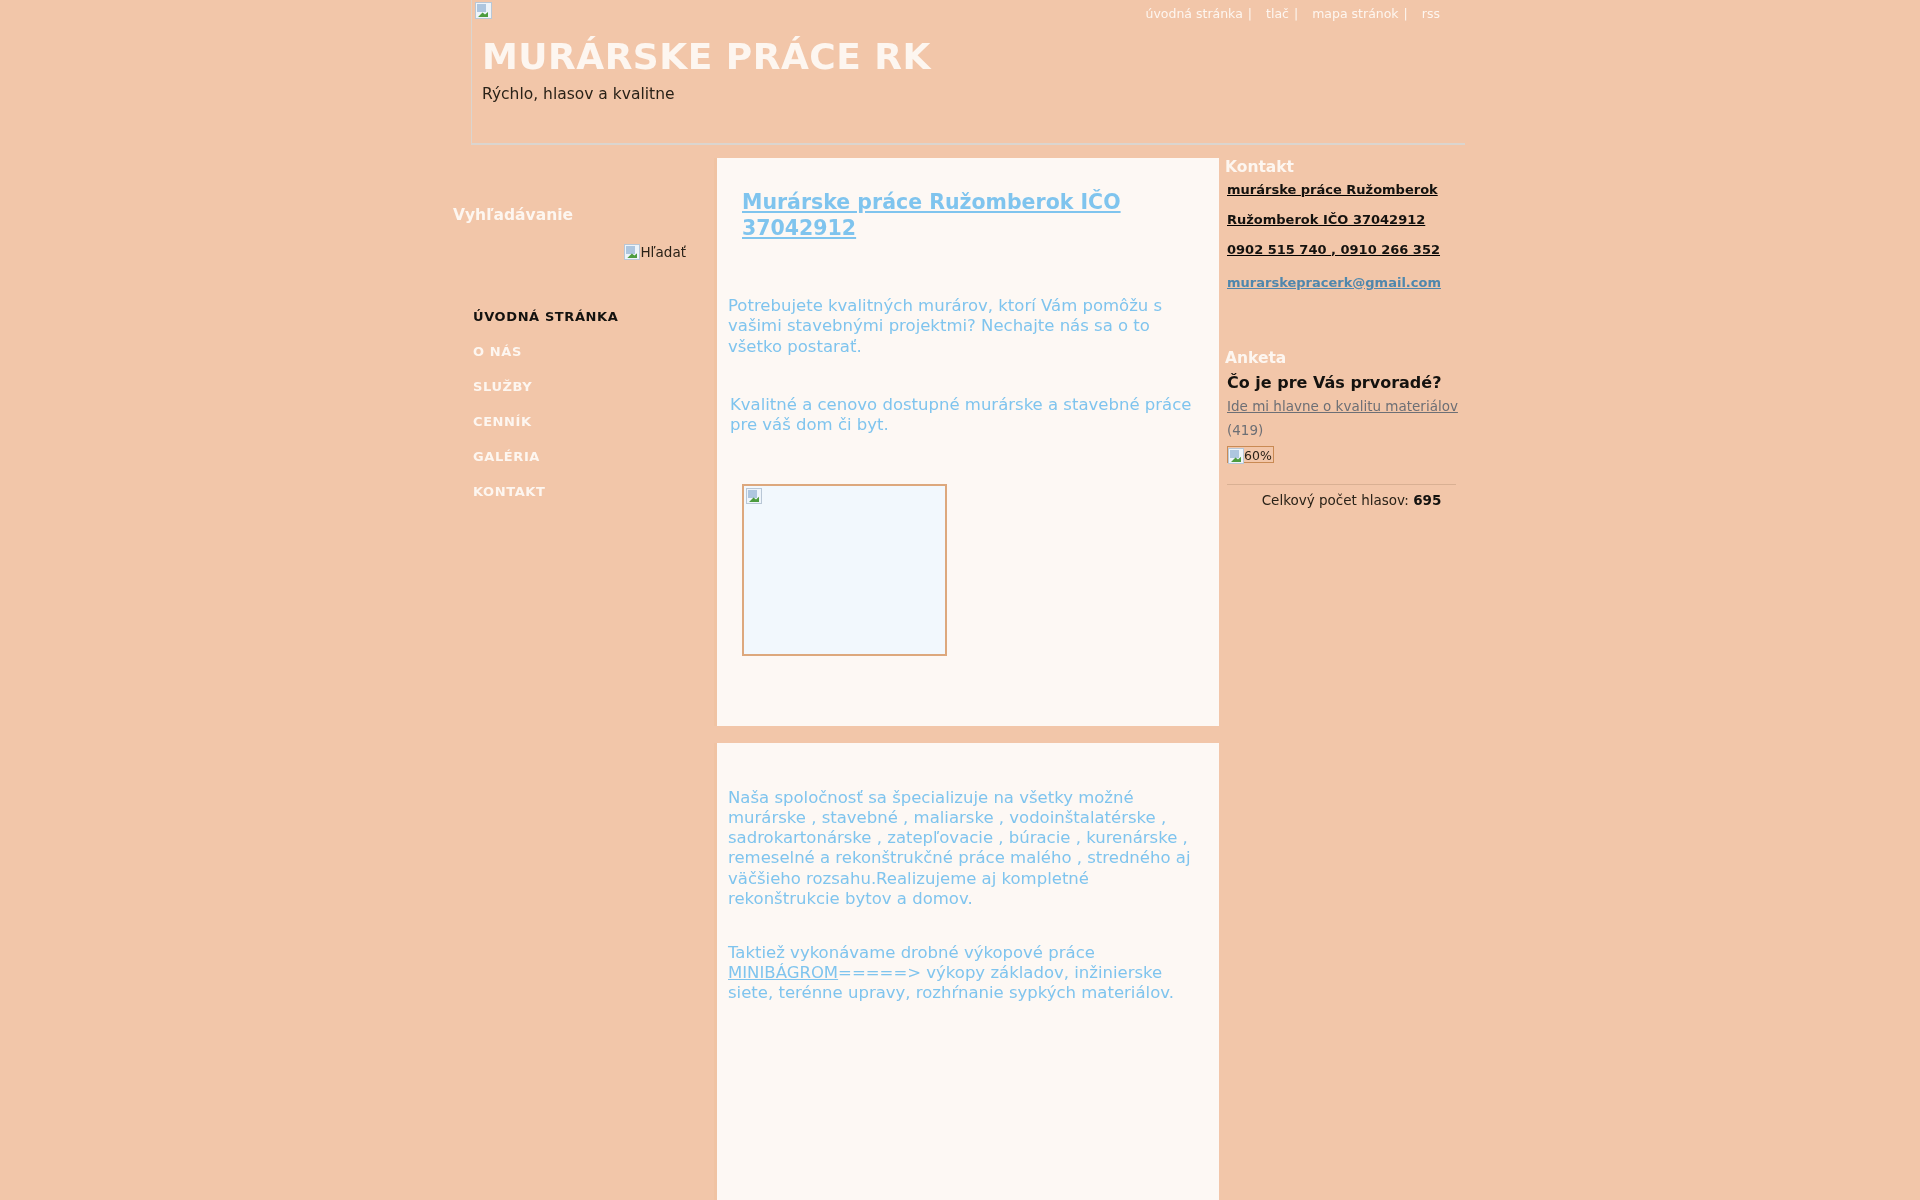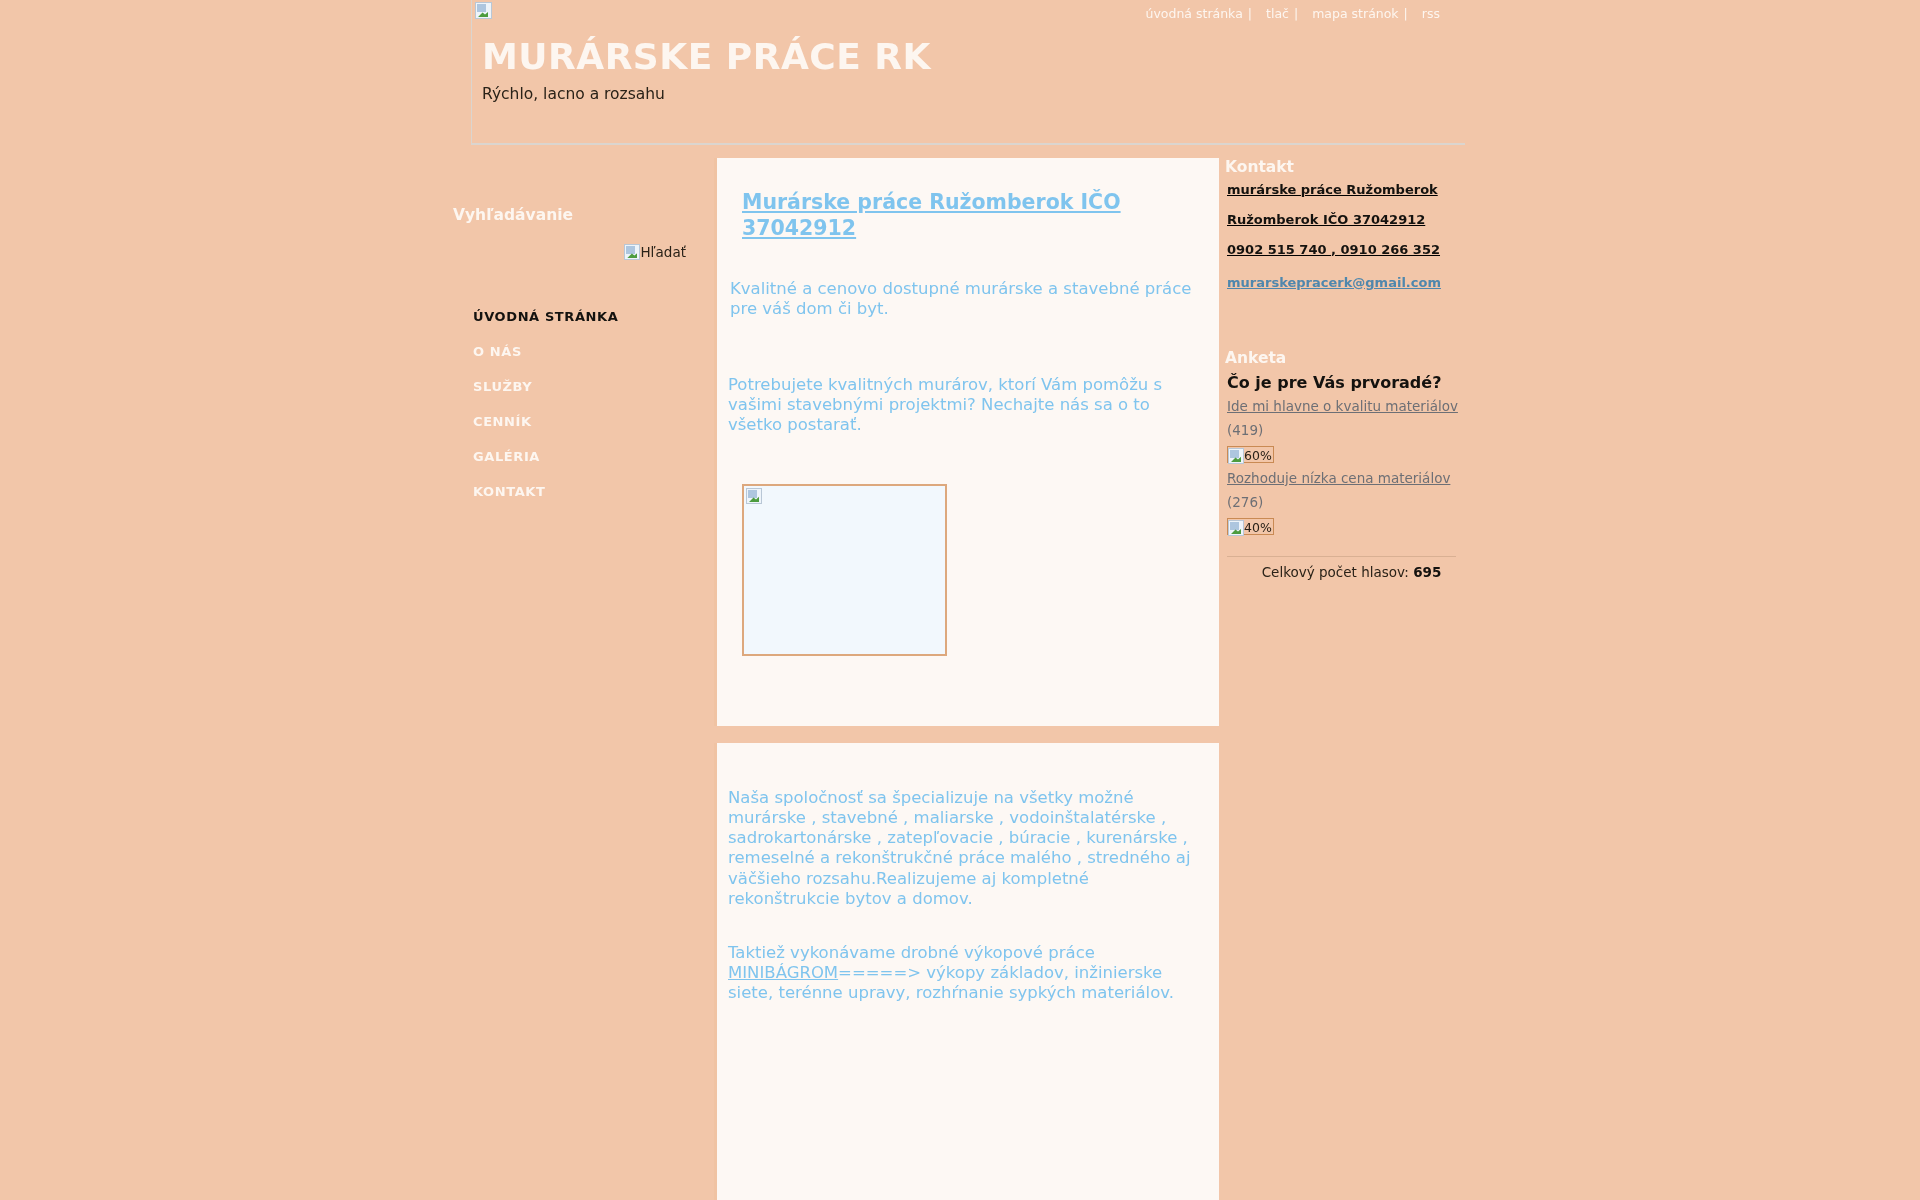--- a/index.html
+++ b/index.html
@@ -163,21 +163,21 @@
 <body>
 
 <div id="page">
 
   <div id="header">
 
     <span class="broken-img" id="header-logo"></span>
 
     <div id="site-title">MURÁRSKE PRÁCE RK</div>
 
-    <div id="site-slogan">Rýchlo, lacno a rozsahu</div>
+    <div id="site-slogan">Rýchlo, hlasov a kvalitne</div>
 
     <div id="topnav">
       <a href="#">úvodná stránka</a><span class="sep">|</span><a href="#">tlač</a><span class="sep">|</span><a href="#">mapa stránok</a><span class="sep">|</span><a href="#">rss</a>
     </div>
   </div>
 
   <div id="left-col">
 
     <div class="col-heading">Vyhľadávanie</div>
 
@@ -197,23 +197,23 @@
   </div>
 
   <div id="center-col">
 
     <div class="panel" id="panel-1">
 
       <h1 class="art-title">
         <a href="#">  Murárske práce Ružomberok   IČO 37042912</a>
       </h1>
 
+      <p class="art-p" id="question-p">Potrebujete kvalitných murárov, ktorí Vám pomôžu s vašimi stavebnými projektmi? Nechajte nás sa o to všetko postarať.</p>
+
       <p class="art-p" id="intro-p"> Kvalitné a cenovo dostupné murárske a stavebné práce pre váš dom či byt.</p>
-
-      <p class="art-p" id="question-p">Potrebujete kvalitných murárov, ktorí Vám pomôžu s vašimi stavebnými projektmi? Nechajte nás sa o to všetko postarať.</p>
 
       <div id="content-img-box">
         <span class="broken-img"></span>
       </div>
     </div>
 
     <div id="panel-gap"></div>
 
     <div class="panel" id="panel-2">
 
@@ -238,24 +238,20 @@
 
     <div id="poll-block">
 
       <div id="poll-question">Čo je pre Vás prvoradé?</div>
 
       <div class="poll-opt">
         <div class="poll-opt-label"><a href="#">Ide mi hlavne o kvalitu materiálov</a> <span class="poll-opt-count">(419)</span></div>
         <span class="poll-bar"><span class="broken-img"></span><span class="poll-pct">60%</span></span>
       </div>
 
-      <div class="poll-opt">
-        <div class="poll-opt-label"><a href="#">Rozhoduje nízka cena materiálov</a> <span class="poll-opt-count">(276)</span></div>
-        <span class="poll-bar"><span class="broken-img"></span><span class="poll-pct">40%</span></span>
-      </div>
 
       <div id="poll-total-sep"></div>
 
       <div id="poll-total">
         <span>Celkový počet hlasov:</span>
         <b>695</b>
       </div>
     </div>
   </div>
 

